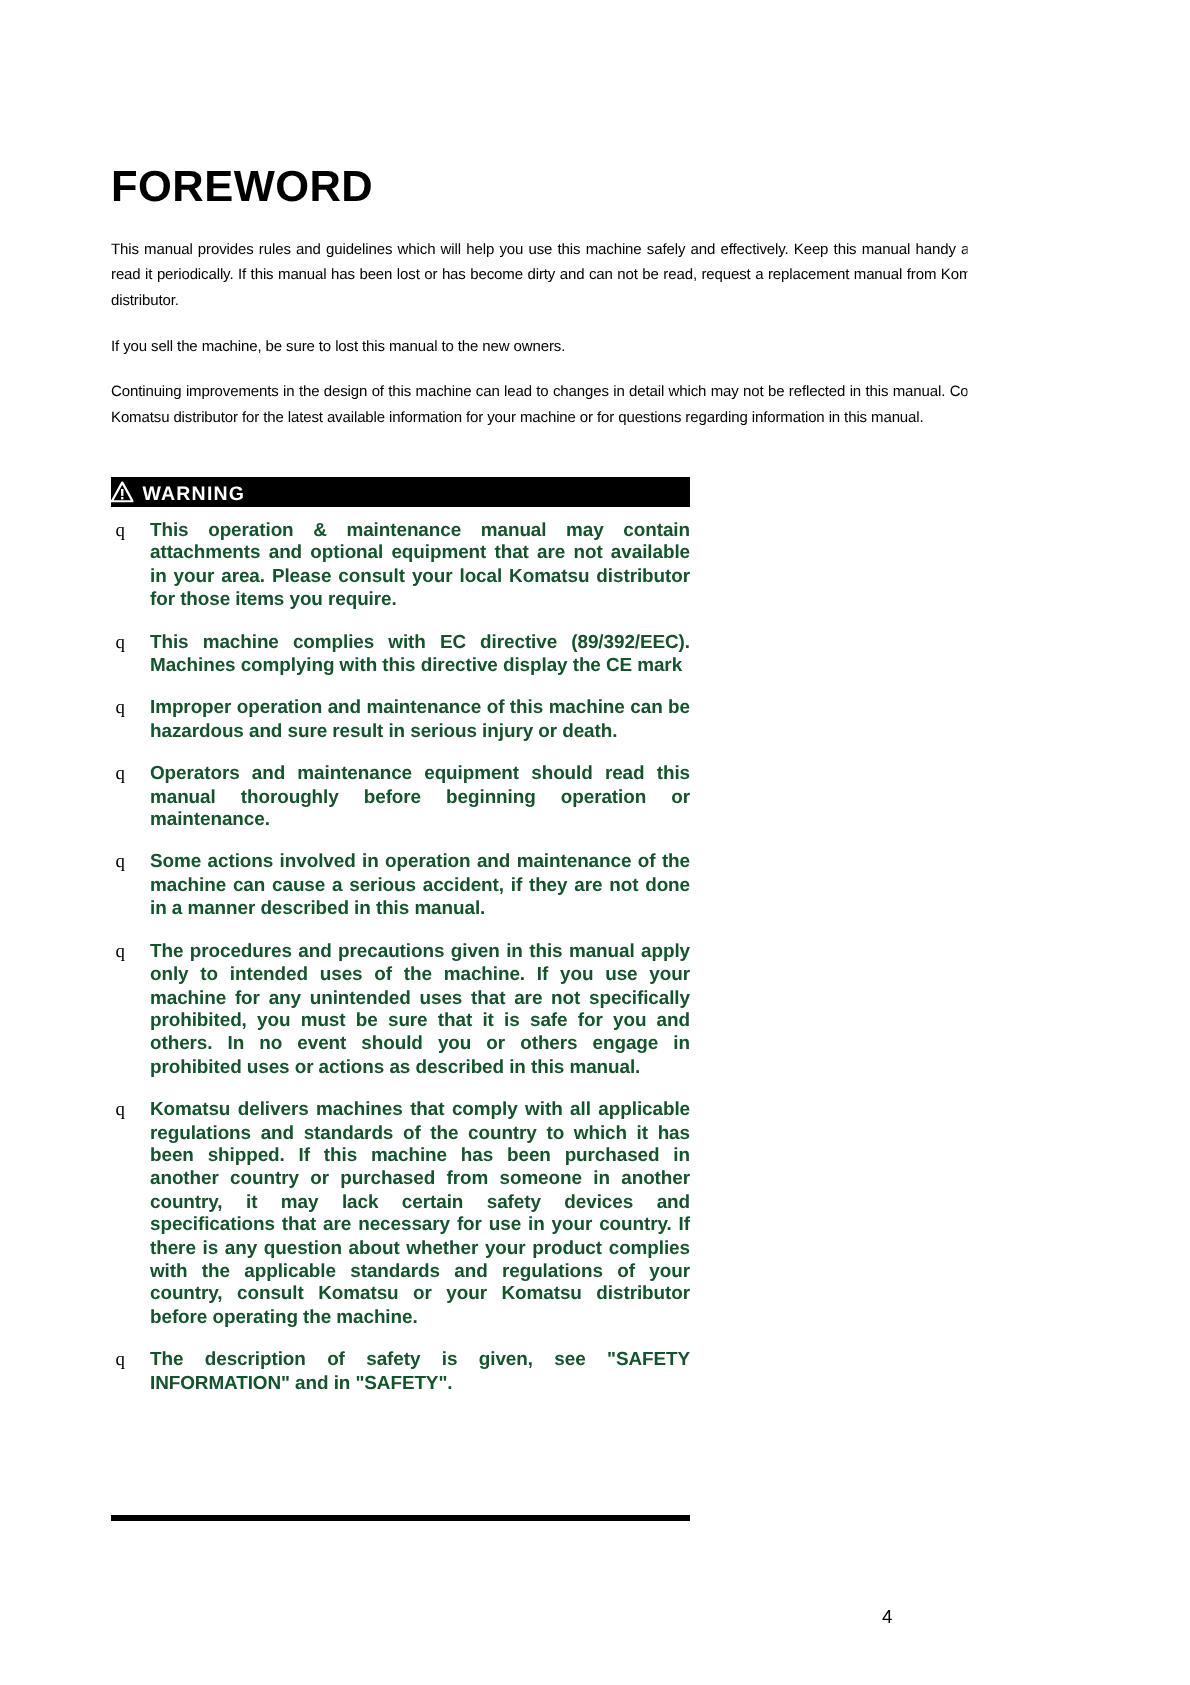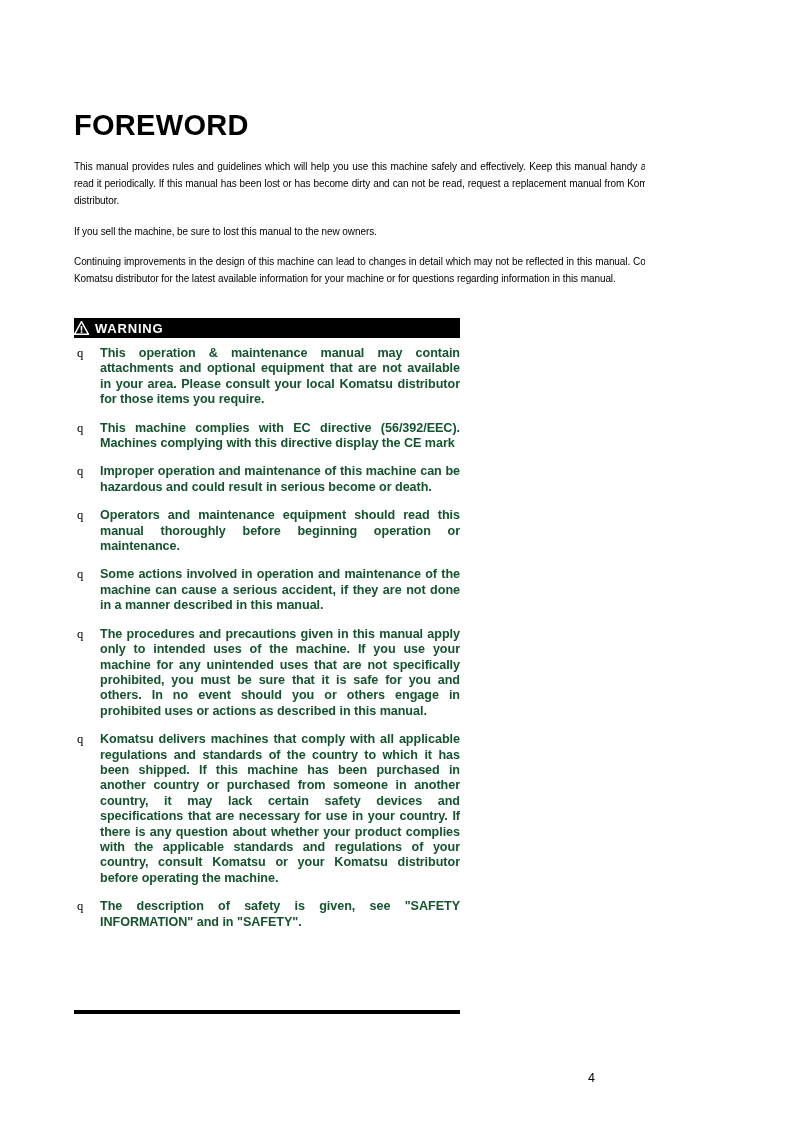--- a/index.html
+++ b/index.html
@@ -158,26 +158,26 @@
 
   <div class="warn-list">
 
     <div class="warn-item">
       <span class="warn-bullet">q</span>
       <span class="warn-text">This operation &amp; maintenance manual may contain attachments and optional equipment that are not available in your area. Please consult your local Komatsu distributor for those items you require.</span>
     </div>
 
     <div class="warn-item">
       <span class="warn-bullet">q</span>
-      <span class="warn-text">This machine complies with EC directive (56/392/EEC). Machines complying with this directive display the CE mark</span>
-    </div>
-
-    <div class="warn-item">
-      <span class="warn-bullet">q</span>
-      <span class="warn-text">Improper operation and maintenance of this machine can be hazardous and could result in serious become or death.</span>
+      <span class="warn-text">This machine complies with EC directive (89/392/EEC). Machines complying with this directive display the CE mark</span>
+    </div>
+
+    <div class="warn-item">
+      <span class="warn-bullet">q</span>
+      <span class="warn-text">Improper operation and maintenance of this machine can be hazardous and sure result in serious injury or death.</span>
     </div>
 
     <div class="warn-item">
       <span class="warn-bullet">q</span>
       <span class="warn-text">Operators and maintenance equipment should read this manual thoroughly before beginning operation or maintenance.</span>
     </div>
 
     <div class="warn-item">
       <span class="warn-bullet">q</span>
       <span class="warn-text">Some actions involved in operation and maintenance of the machine can cause a serious accident, if they are not done in a manner described in this manual.</span>

